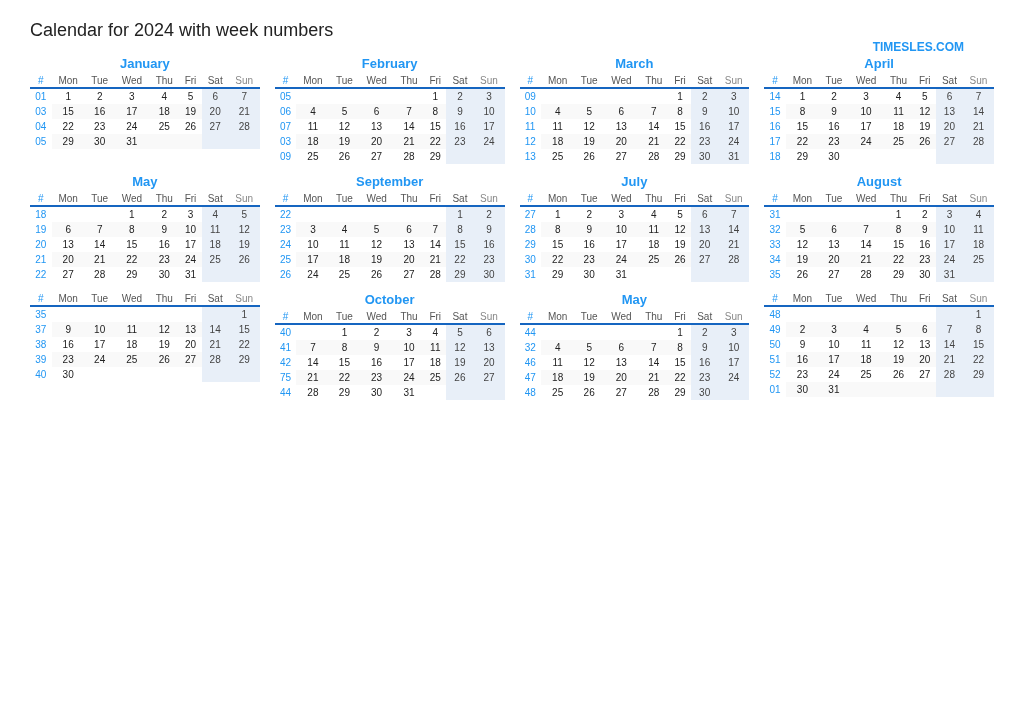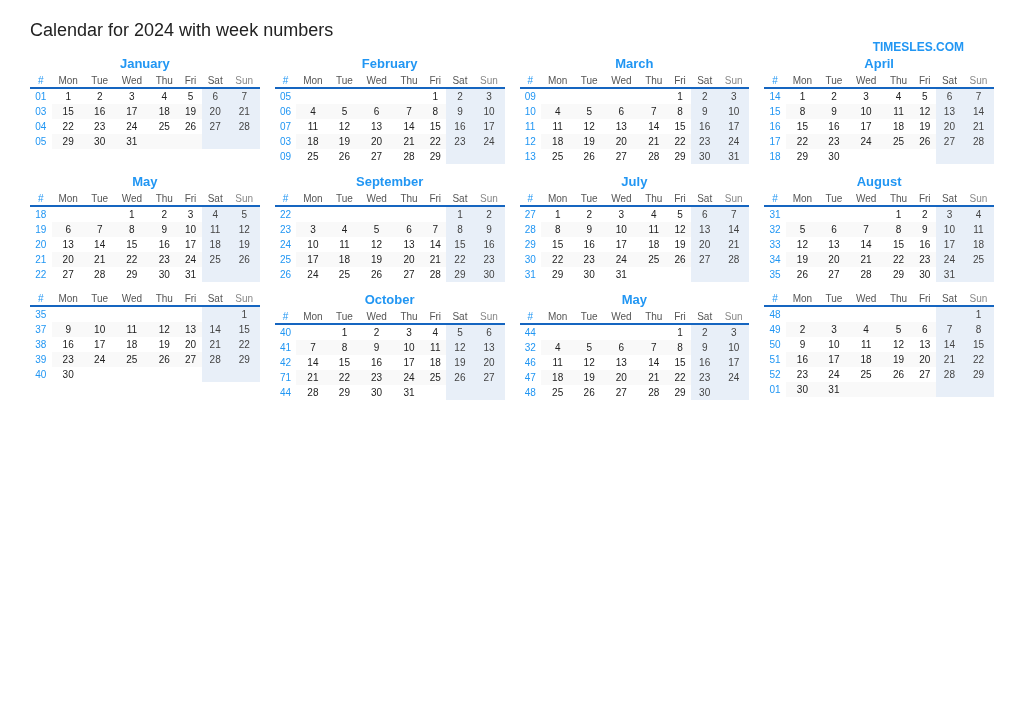--- a/index.html
+++ b/index.html
@@ -733,21 +733,21 @@
             <td class="week-num">42</td>
             <td>14</td>
             <td>15</td>
             <td>16</td>
             <td>17</td>
             <td>18</td>
             <td class="sat" style="background: rgb(232, 240, 248); color: rgb(68, 68, 68);">19</td>
             <td class="sat" style="background: rgb(232, 240, 248); color: rgb(68, 68, 68);">20</td>
           </tr>
           <tr>
-            <td class="week-num">71</td>
+            <td class="week-num">75</td>
             <td>21</td>
             <td>22</td>
             <td>23</td>
             <td>24</td>
             <td>25</td>
             <td class="sat" style="background: rgb(232, 240, 248); color: rgb(68, 68, 68);">26</td>
             <td class="sat" style="background: rgb(232, 240, 248); color: rgb(68, 68, 68);">27</td>
           </tr>
           <tr>
             <td class="week-num">44</td>

